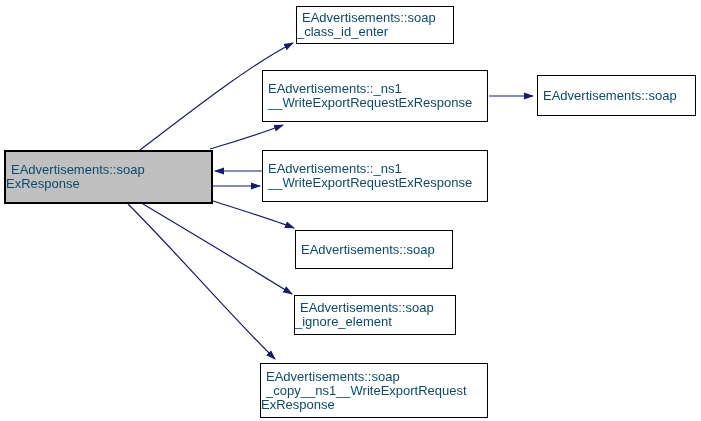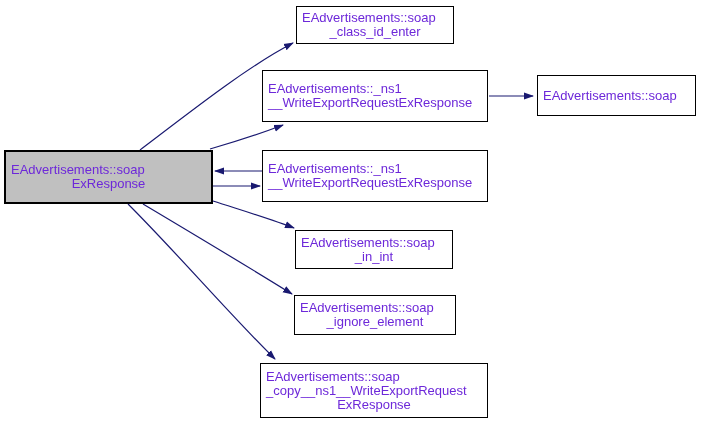--- a/index.html
+++ b/index.html
@@ -25,36 +25,35 @@
   .node {
     position: absolute;
     box-sizing: border-box;
     background: #ffffff;
     border: 1px solid #000000;
     display: flex;
     flex-direction: column;
     justify-content: center;
     font-size: 13px;
     line-height: 14px;
-    color: #6d28d9;
+    color: #0c4a6e;
     cursor: pointer;
   }
   .node.highlighted {
     background: #c0c0c0;
     border-width: 2px;
   }
   .node .ln {
     white-space: nowrap;
   }
   .node .ln-left {
     text-align: left;
     padding-left: 5px;
   }
   .node .ln-center {
-    text-align: center;
   }
 </style>
 </head>
 <body>
 
 <div id="stage">
   <svg id="edge-layer" xmlns="http://www.w3.org/2000/svg" width="701" height="421" viewBox="0 0 701 421">
       <defs>
         <marker id="arrow" markerWidth="10" markerHeight="8" refX="9" refY="4" orient="auto" markerUnits="userSpaceOnUse">
           <path d="M 0,0.5 L 10,4 L 0,7.5 Z" fill="#191970"></path>
@@ -84,21 +83,20 @@
     </div>
     <div class="node" title="EAdvertisements::soap_default_int" style="left: 537px; top: 75px; width: 159px; height: 41px; background: rgb(255, 255, 255);">
       <div class="ln ln-left">EAdvertisements::soap</div>
     </div>
     <div class="node" title="EAdvertisements::_ns1__WriteExportRequestExResponse::soap_in" style="left: 262px; top: 150px; width: 226px; height: 52px; background: rgb(255, 255, 255);">
       <div class="ln ln-left">EAdvertisements::_ns1</div>
       <div class="ln ln-left">__WriteExportRequestExResponse</div>
     </div>
     <div class="node" title="EAdvertisements::soap_in_int" style="left: 295px; top: 230px; width: 158px; height: 39px; background: rgb(255, 255, 255);">
       <div class="ln ln-left">EAdvertisements::soap</div>
-      <div class="ln ln-center">_in_int</div>
     </div>
     <div class="node" title="EAdvertisements::soap_ignore_element" style="left: 294px; top: 295px; width: 162px; height: 40px; background: rgb(255, 255, 255);">
       <div class="ln ln-left">EAdvertisements::soap</div>
       <div class="ln ln-center">_ignore_element</div>
     </div>
     <div class="node" title="EAdvertisements::soap_copy__ns1__WriteExportRequestExResponse" style="left: 260px; top: 363px; width: 228px; height: 55px; background: rgb(255, 255, 255);">
       <div class="ln ln-left">EAdvertisements::soap</div>
       <div class="ln ln-left">_copy__ns1__WriteExportRequest</div>
       <div class="ln ln-center">ExResponse</div>
     </div>

